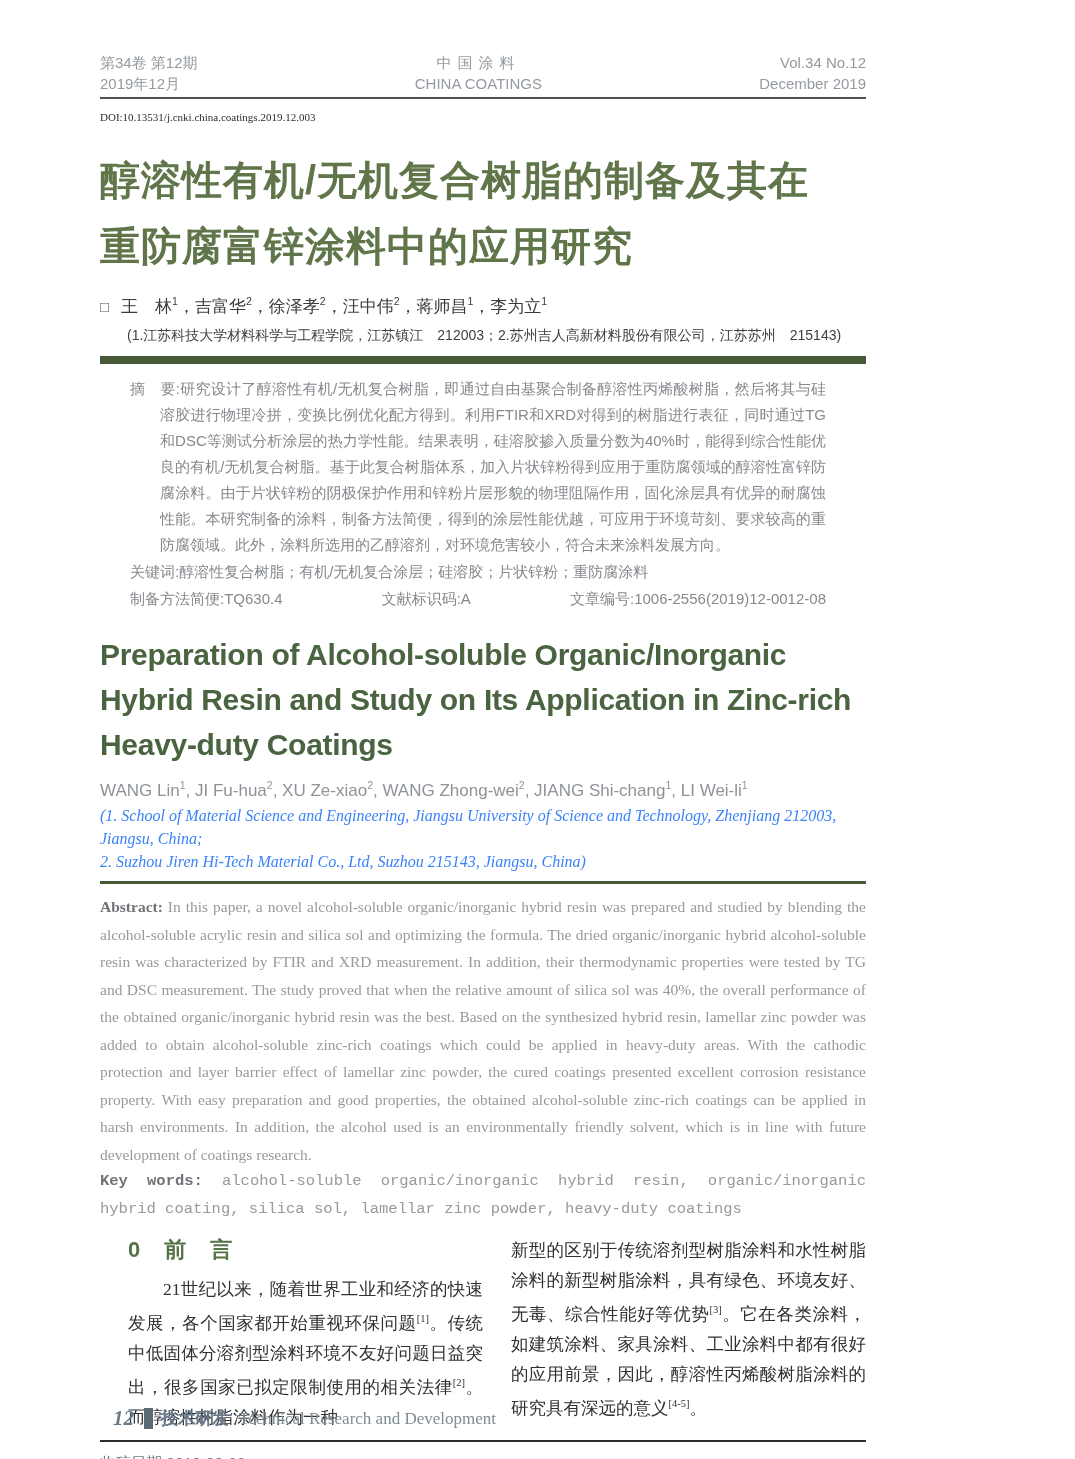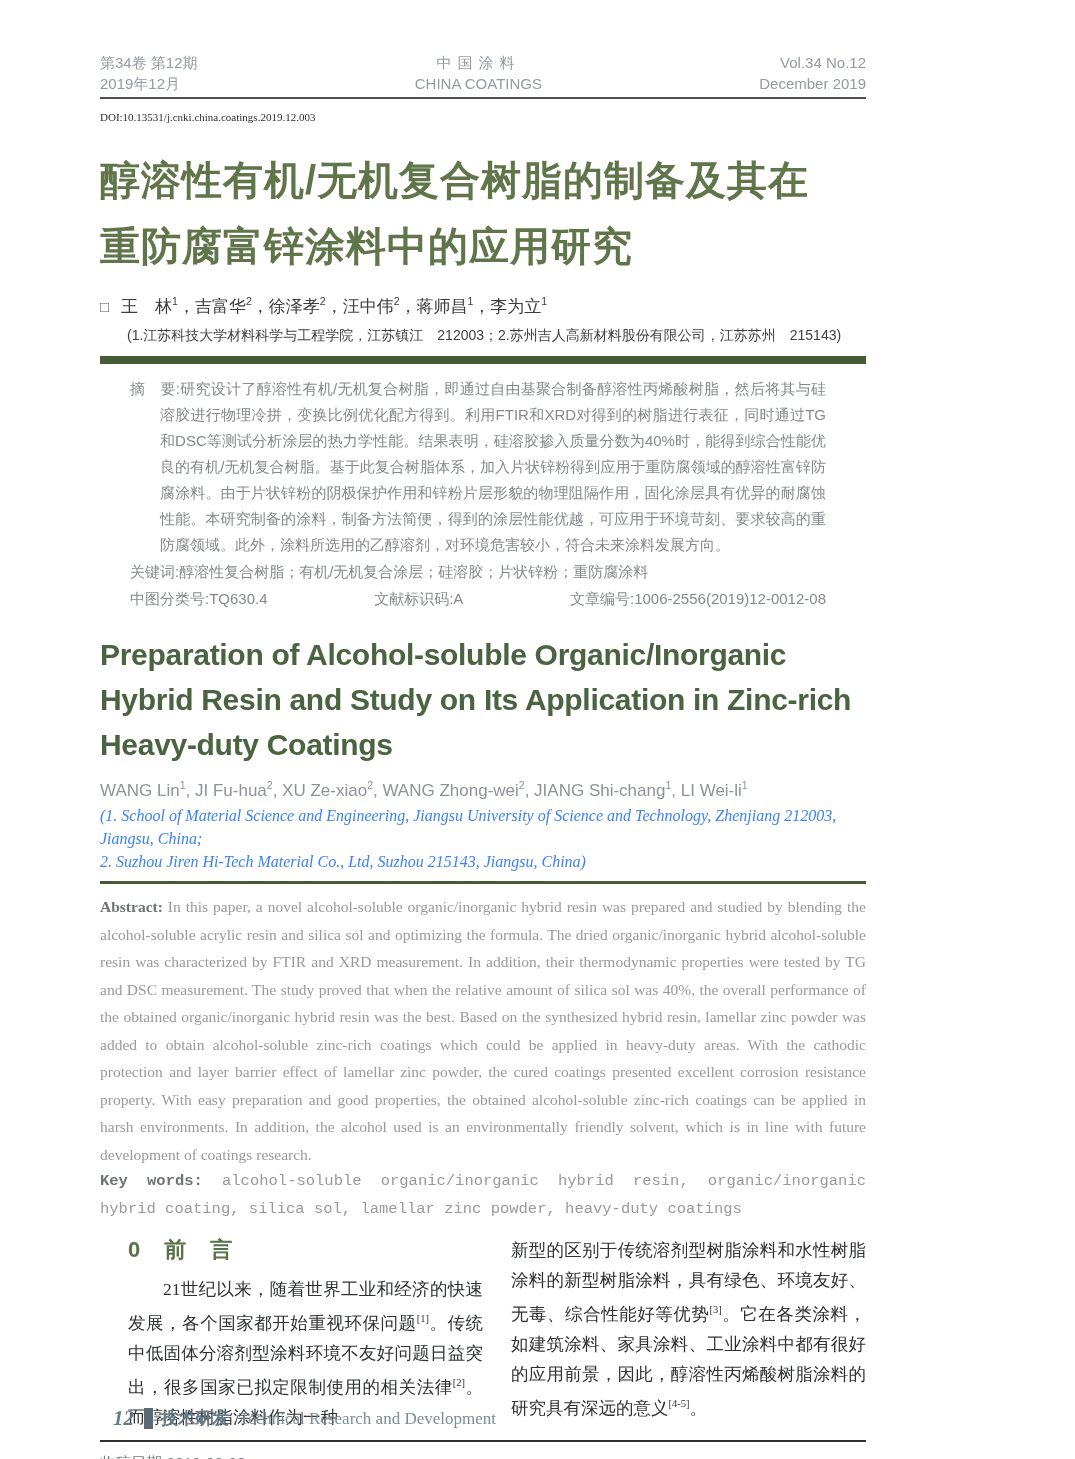--- a/index.html
+++ b/index.html
@@ -112,21 +112,21 @@
     <span class="sq">□</span><span>王　林<sup>1</sup>，吉富华<sup>2</sup>，徐泽孝<sup>2</sup>，汪中伟<sup>2</sup>，蒋师昌<sup>1</sup>，李为立<sup>1</sup></span>
   </div>
   <div class="affil-cn">(1.江苏科技大学材料科学与工程学院，江苏镇江　212003；2.苏州吉人高新材料股份有限公司，江苏苏州　215143)</div>
 
   <div class="green-bar"></div>
 
   <section class="abstract-cn">
     <p class="abs-p"><span class="abs-label">摘　要:</span><span>研究设计了醇溶性有机/无机复合树脂，即通过自由基聚合制备醇溶性丙烯酸树脂，然后将其与硅溶胶进行物理冷拼，变换比例优化配方得到。利用FTIR和XRD对得到的树脂进行表征，同时通过TG和DSC等测试分析涂层的热力学性能。结果表明，硅溶胶掺入质量分数为40%时，能得到综合性能优良的有机/无机复合树脂。基于此复合树脂体系，加入片状锌粉得到应用于重防腐领域的醇溶性富锌防腐涂料。由于片状锌粉的阴极保护作用和锌粉片层形貌的物理阻隔作用，固化涂层具有优异的耐腐蚀性能。本研究制备的涂料，制备方法简便，得到的涂层性能优越，可应用于环境苛刻、要求较高的重防腐领域。此外，涂料所选用的乙醇溶剂，对环境危害较小，符合未来涂料发展方向。</span></p>
     <p class="kw-p"><span>关键词:</span><span>醇溶性复合树脂；有机/无机复合涂层；硅溶胶；片状锌粉；重防腐涂料</span></p>
     <div class="clc-row">
-      <span><span>中图分类号:</span><span>TQ630.4</span></span>
+      <span><span>制备方法简便:</span><span>TQ630.4</span></span>
       <span><span>文献标识码:</span><span>A</span></span>
       <span><span>文章编号:</span><span>1006-2556(2019)12-0012-08</span></span>
     </div>
   </section>
 
   <h2 class="en-title">Preparation of Alcohol-soluble Organic/Inorganic Hybrid Resin and Study on Its Application in Zinc-rich Heavy-duty Coatings</h2>
 
   <div class="authors-en">WANG Lin<sup>1</sup>, JI Fu-hua<sup>2</sup>, XU Ze-xiao<sup>2</sup>, WANG Zhong-wei<sup>2</sup>, JIANG Shi-chang<sup>1</sup>, LI Wei-li<sup>1</sup></div>
   <div class="affil-en">
     <span class="block">(1. School of Material Science and Engineering, Jiangsu University of Science and Technology, Zhenjiang 212003, Jiangsu, China;</span>

